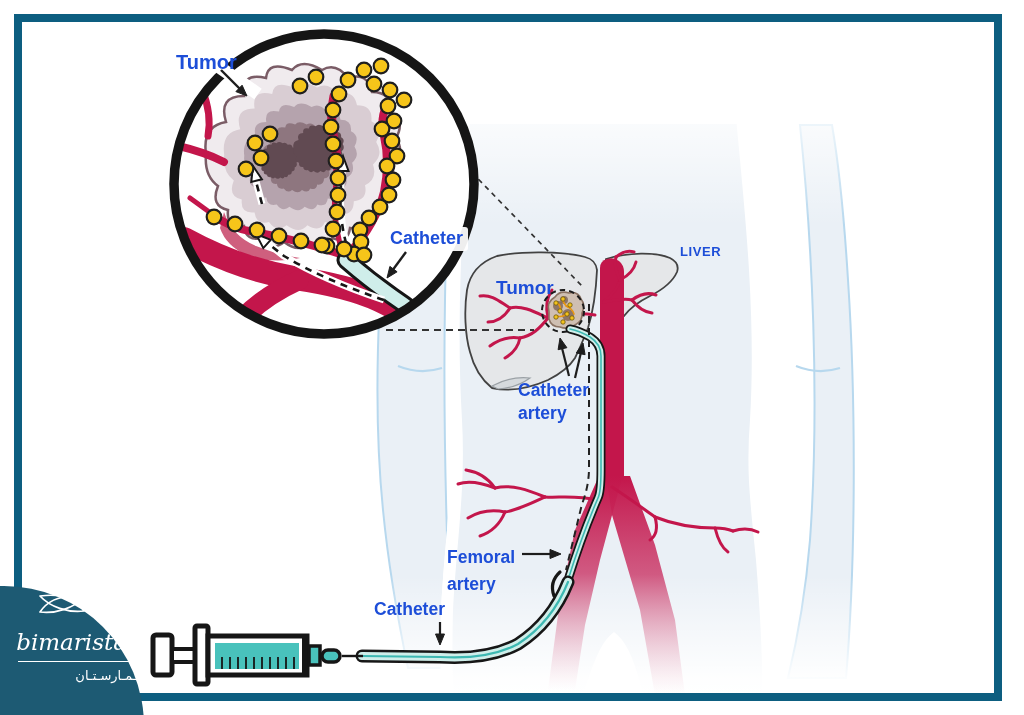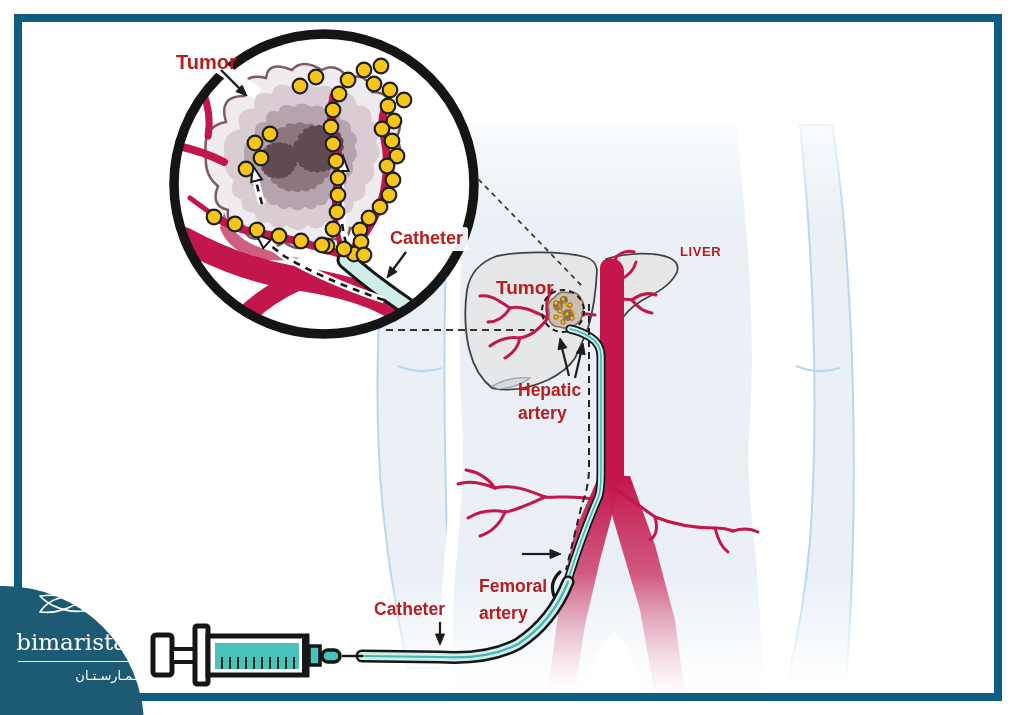--- a/index.html
+++ b/index.html
@@ -2,31 +2,31 @@
 <html><head>
 <meta charset="utf-8">
 <style>
   html,body{margin:0;padding:0;background:#ffffff;}
   .page{position:relative;width:1024px;height:715px;background:#ffffff;overflow:hidden;
         font-family:"Liberation Sans", sans-serif;}
   .scene{position:absolute;left:0;top:0;}
   .frame{position:absolute;left:14px;top:14px;width:988px;height:687px;
          border:8px solid #0d5e80;pointer-events:none;box-sizing:border-box;}
   .logo-svg{position:absolute;left:0;top:0;}
-  .label{position:absolute;color:#b91c1c;font-weight:600;line-height:1.2;}
+  .label{position:absolute;color:#1d4ed8;font-weight:600;line-height:1.2;}
   .lbl-inset-tumor{left:176px;top:50px;font-size:20px;}
   .lbl-inset-cath{left:385px;top:227px;font-size:18px;background:rgba(255,255,255,.93);
                   padding:1px 5px;border-radius:3px;}
   .lbl-liver{left:680px;top:244px;font-size:13px;letter-spacing:.6px;}
   .lbl-tumor{left:496px;top:277px;font-size:19px;}
   .lbl-hepatic{left:518px;top:379px;width:72px;font-size:17.5px;line-height:1.3;}
-  .lbl-femoral{left:447px;top:573px;width:80px;font-size:17.5px;line-height:1.55;margin-left:32px;}
+  .lbl-femoral{left:447px;top:544px;width:80px;font-size:17.5px;line-height:1.55;}
   .lbl-cath-bottom{left:374px;top:599px;font-size:17.5px;}
   .logo-name{position:absolute;left:12px;top:629px;width:134px;text-align:center;color:#ffffff;
-             font-family:"DejaVu Serif", serif;font-size:23px;font-weight:400;}
+             font-family:"DejaVu Serif", serif;font-size:23px;font-weight:400;font-style:italic;}
   .logo-underline{position:absolute;left:18px;top:661px;width:122px;border-top:1.5px solid #ffffff;}
   .logo-arabic{position:absolute;left:8px;top:668px;width:140px;text-align:right;color:#ffffff;
                font-family:"DejaVu Sans", sans-serif;font-size:13px;letter-spacing:1px;direction:rtl;}
 </style>
 </head>
 <body>
 
 <div class="page">
 
 <svg class="scene" width="1024" height="715" viewBox="0 0 1024 715">
@@ -318,17 +318,17 @@
   </g>
 </svg>
 <div class="logo-name">bimaristan</div>
 <div class="logo-underline"></div>
 <div class="logo-arabic">بـيـمـارسـتـان</div>
 
 <div class="label lbl-inset-tumor">Tumor</div>
 <div class="label lbl-inset-cath">Catheter</div>
 <div class="label lbl-liver">LIVER</div>
 <div class="label lbl-tumor">Tumor</div>
-<div class="label lbl-hepatic">Hepatic artery</div>
+<div class="label lbl-hepatic">Catheter artery</div>
 <div class="label lbl-femoral">Femoral artery</div>
 <div class="label lbl-cath-bottom">Catheter</div>
 
 </div>
 
 </body></html>

